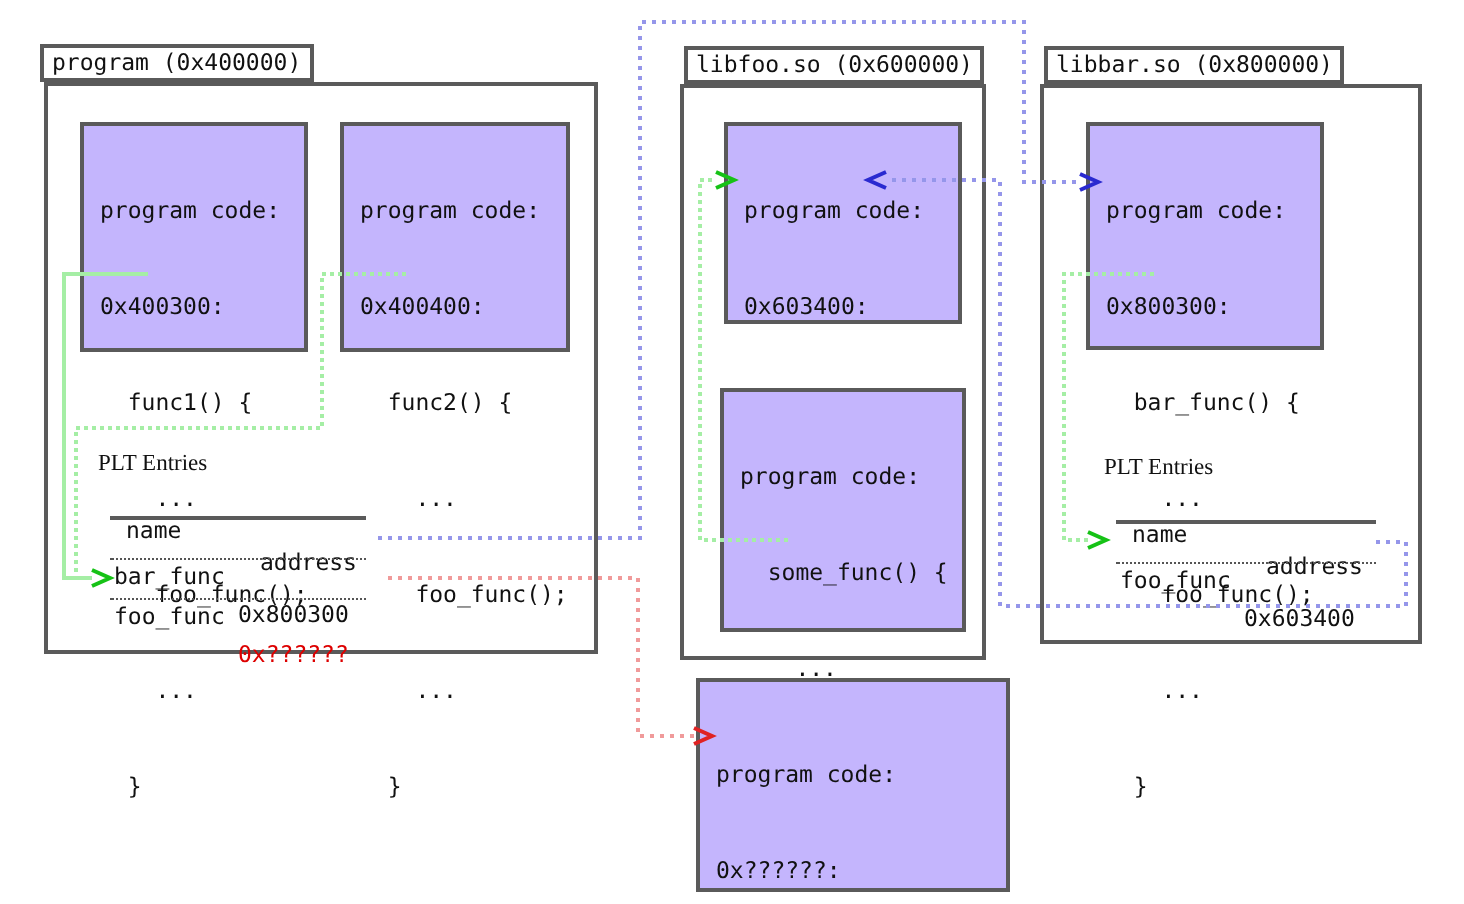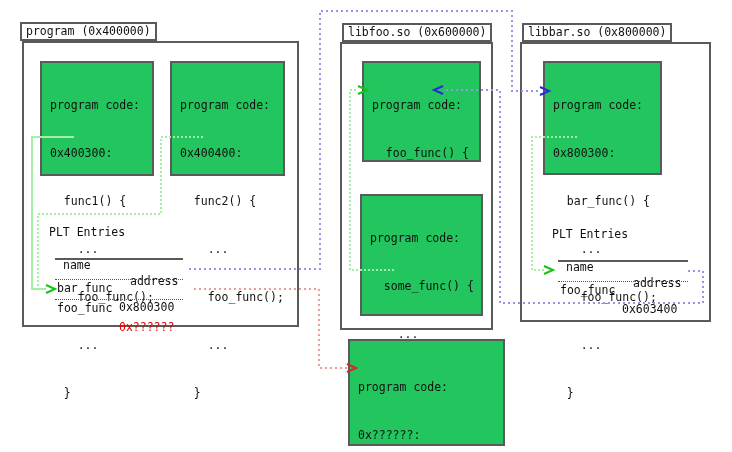--- a/index.html
+++ b/index.html
@@ -6,27 +6,27 @@
   .canvas{
     position:relative;width:732px;height:452px;background:#ffffff;overflow:hidden;
     font-family:"DejaVu Sans Mono", monospace;font-size:11.5px;line-height:16px;color:#111;
   }
   .tab{
     position:absolute;background:#fff;border:2px solid #5a5a5a;
     padding:0 4px;height:15px;line-height:15px;white-space:nowrap;z-index:3;
   }
   .outer-box{position:absolute;border:2px solid #5a5a5a;background:#fff;z-index:1;}
   .code-box{
-    position:absolute;border:2px solid #5a5a5a;background:#22c55e;z-index:2;
+    position:absolute;border:2px solid #5a5a5a;background:#c4b5fd;z-index:2;
     padding:2px 0 0 8px;white-space:pre;
   }
   .code-line{white-space:pre;height:16px;}
   .plt{position:absolute;z-index:2;}
   .plt *{white-space:pre;}
-  .plt-label{position:absolute;left:0;top:0;height:16px;}
+  .plt-label{position:absolute;left:0;top:0;height:16px;font-family:Liberation Serif, serif;}
   .plt-header{position:absolute;top:17px;left:0;right:12px;height:16px;}
   .plt-header .h-name{position:absolute;left:14px;}
   .plt-header .h-addr{position:absolute;left:81px;}
   .plt-rule{position:absolute;top:34px;left:6px;border-top:2px solid #5a5a5a;}
   .plt-row{position:absolute;left:6px;height:19px;line-height:19px;border-bottom:1px dotted #555;}
   .plt-row .c-name{position:absolute;left:2px;}
   .plt-row .c-addr{position:absolute;left:64px;}
   .addr-unknown{color:#dd0000;}
   #arrows{position:absolute;left:0;top:0;z-index:10;pointer-events:none;}
 </style>
@@ -58,20 +58,21 @@
     <div class="code-line">0x400400:</div>
     <div class="code-line">  func2() {</div>
     <div class="code-line">    ...</div>
     <div class="code-line">    foo_func();</div>
     <div class="code-line">    ...</div>
     <div class="code-line">  }</div>
   </div>
 
   <div class="code-box" style="left:362px;top:61px;width:107px;height:95px;">
     <div class="code-line">program code:</div>
+    <div class="code-line">0x603400:</div>
     <div class="code-line">  foo_func() {</div>
     <div class="code-line">    ...</div>
     <div class="code-line">  }</div>
   </div>
 
   <div class="code-box" style="left:360px;top:194px;width:111px;height:116px;">
     <div class="code-line">program code:</div>
     <div class="code-line">  some_func() {</div>
     <div class="code-line">    ...</div>
     <div class="code-line">    foo_func();</div>

